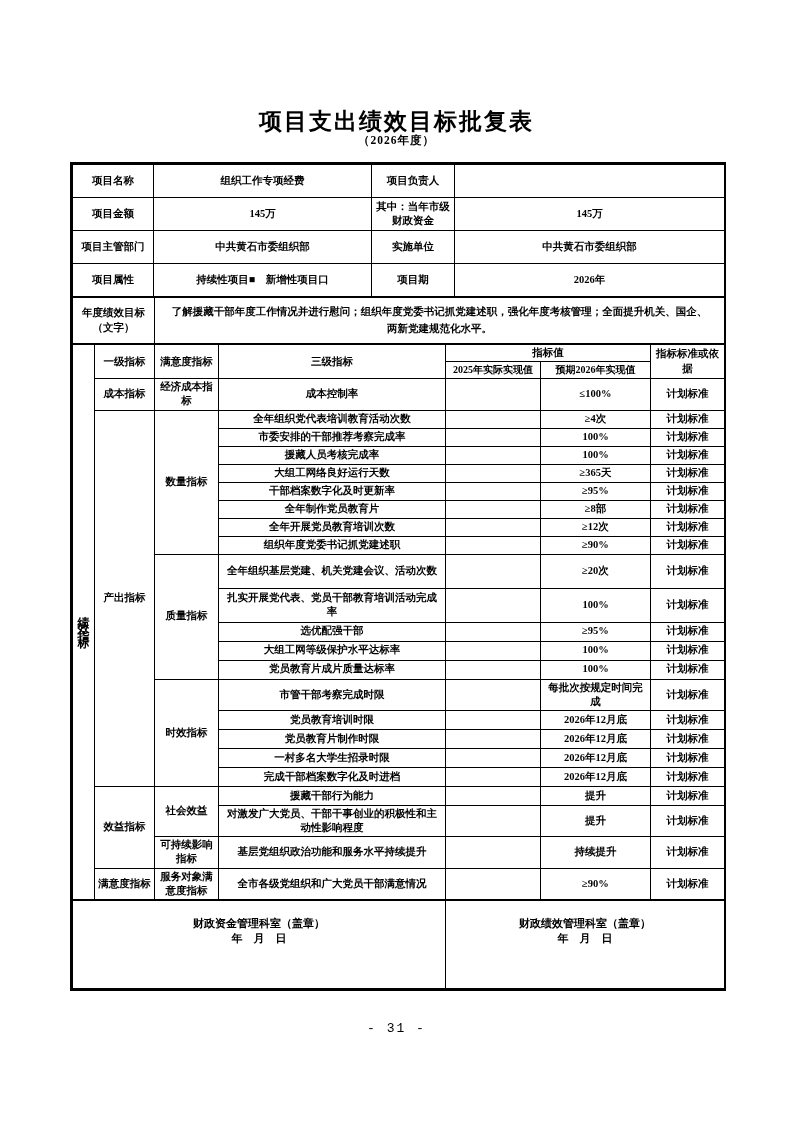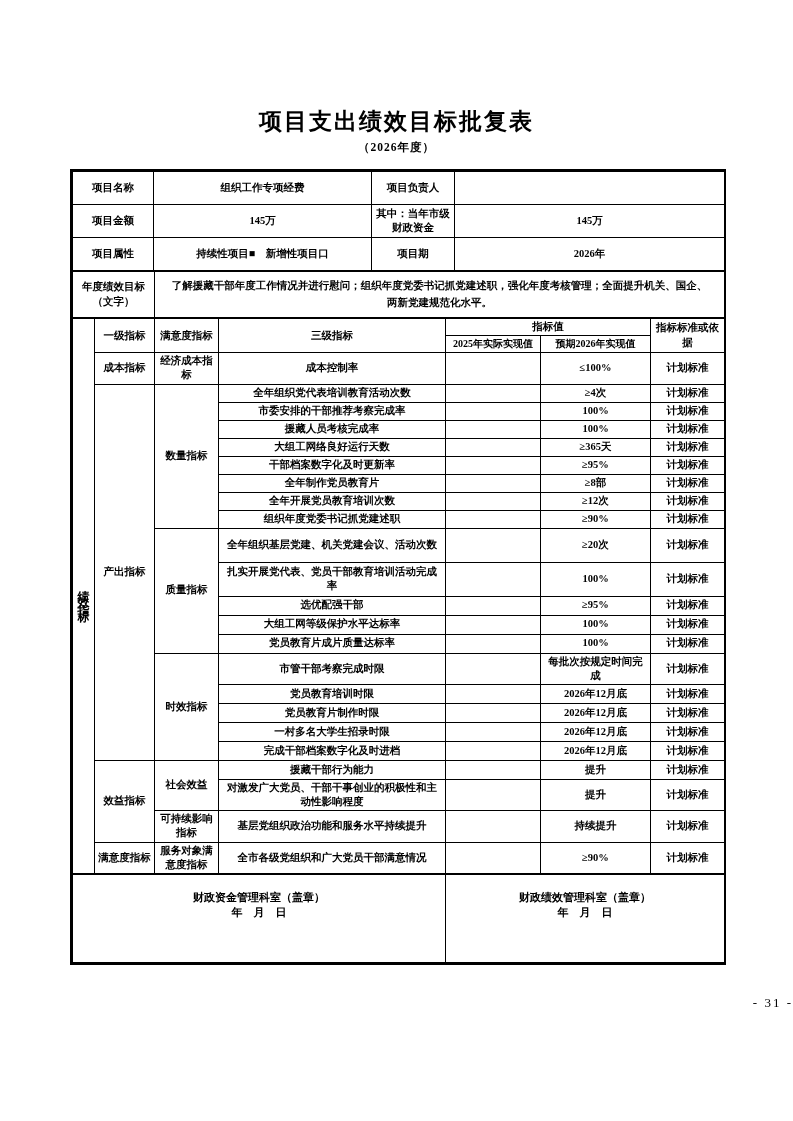--- a/index.html
+++ b/index.html
@@ -1,35 +1,35 @@
 <!DOCTYPE html>
 <html><head>
 <meta charset="utf-8">
 <style>
   html,body{margin:0;padding:0;background:#fff;}
   body{width:793px;height:1121px;overflow:hidden;color:#000;
        font-family:"Liberation Serif","DejaVu Serif",serif;}
   .page-header{padding-top:102px;text-align:center;}
   .doc-title{font-family:"Liberation Sans","DejaVu Sans",sans-serif;
              font-size:23px;font-weight:bold;letter-spacing:2px;line-height:1;margin-top:8px;}
-  .doc-subtitle{font-size:11.5px;font-weight:bold;margin-top:7px;letter-spacing:1px;}
+  .doc-subtitle{font-size:11.5px;font-weight:bold;letter-spacing:1px;}
   .form-wrap{width:652px;margin:14px 0 0 70px;border:2px solid #000;}
   table.tbl{border-collapse:collapse;table-layout:fixed;width:652px;
             font-size:10.5px;font-weight:bold;}
   table.tbl td,table.tbl th{border:1px solid #000;text-align:center;
             vertical-align:middle;padding:1px 3px;line-height:1.35;
             word-break:break-all;overflow:hidden;}
   .goal-text{text-align:center;padding:2px 14px !important;line-height:1.55 !important;}
   .side-cell{width:22px;padding:0 !important;}
   .side-cell span{writing-mode:vertical-rl;text-orientation:upright;
             letter-spacing:7px;font-size:12px;display:inline-block;}
   .footer-cell{vertical-align:top !important;padding-top:15px !important;
             font-size:11px;line-height:1.9;}
-  .page-number{text-align:right;margin-top:30px;font-size:13px;
-            font-family:Liberation Serif, serif;letter-spacing:2px;}
+  .page-number{text-align:center;margin-top:30px;font-size:13px;
+            font-family:Liberation Mono, monospace;letter-spacing:2px;}
 </style>
 </head>
 <body>
 
 <div class="page-header">
   <div class="doc-title">项目支出绩效目标批复表</div>
   <div class="doc-subtitle">（2026年度）</div>
 </div>
 
 <div class="form-wrap">
@@ -46,20 +46,26 @@
       <td>项目名称</td>
       <td>组织工作专项经费</td>
       <td>项目负责人</td>
       <td></td>
     </tr>
     <tr style="height:33px">
       <td>项目金额</td>
       <td>145万</td>
       <td>其中：当年市级财政资金</td>
       <td>145万</td>
+    </tr>
+    <tr style="height:33px">
+      <td>项目主管部门</td>
+      <td>中共黄石市委组织部</td>
+      <td>实施单位</td>
+      <td>中共黄石市委组织部</td>
     </tr>
     <tr style="height:33px">
       <td>项目属性</td>
       <td>持续性项目■　新增性项目口</td>
       <td>项目期</td>
       <td>2026年</td>
     </tr>
   </tbody>
     </table>
 

